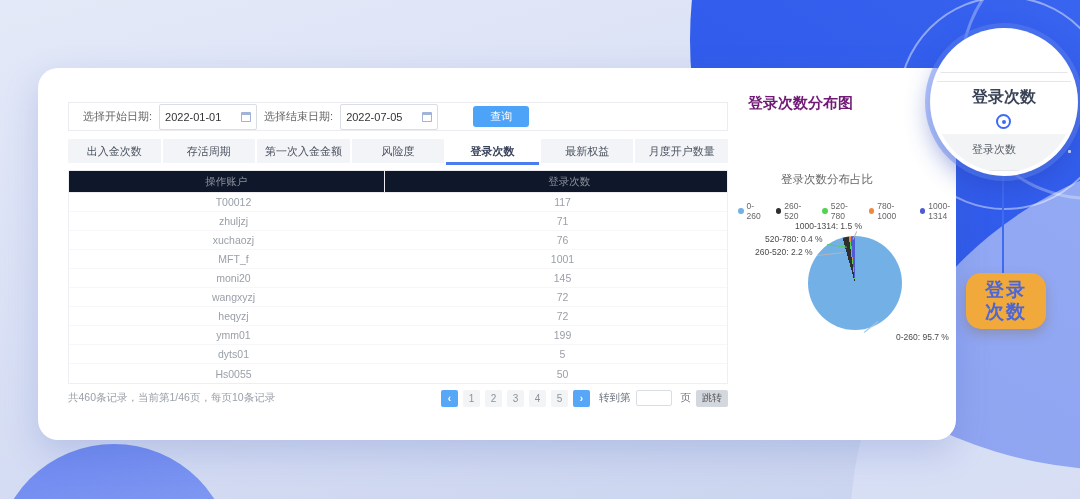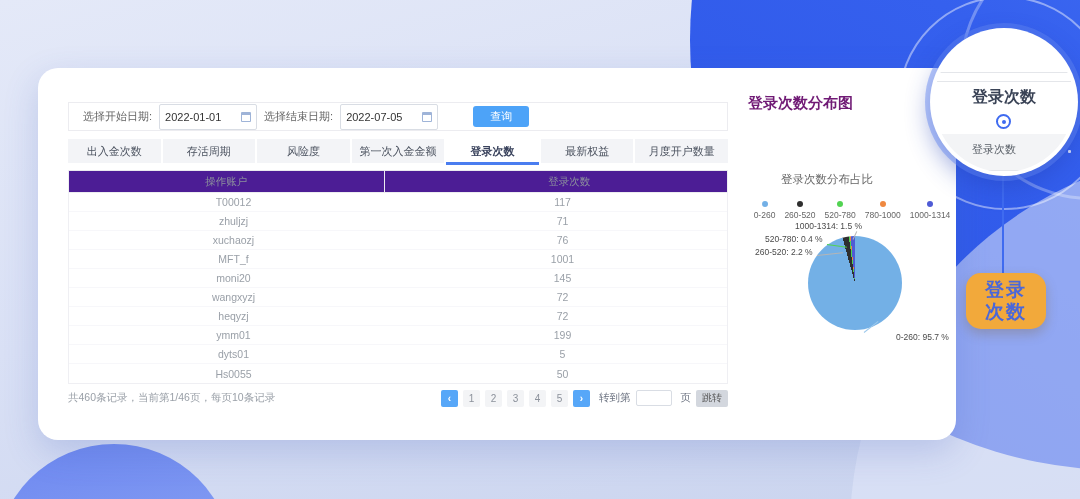--- a/index.html
+++ b/index.html
@@ -70,21 +70,21 @@
   .tab.active { background:#ffffff; color:#39425c; font-weight:bold; }
   .tab.active::after {
     content:""; position:absolute; left:0; right:0; bottom:-2px; height:3px; background:#4a7df0;
   }
 
   
   .data-table {
     position:absolute; left:30px; top:102px; width:660px;
     border:1px solid #efeff3; border-top:1px solid #e9e9ee;
   }
-  .t-header { display:flex; height:22px; background:#4c1d95; border-bottom:1px solid #ececf0;gap:27px; }
+  .t-header { display:flex; height:22px; background:#0f172a; border-bottom:1px solid #ececf0;gap:27px; }
   .t-header .cell { color:#8c919c; }
   .cell { width:50%; display:flex; align-items:center; justify-content:center; font-size:10.5px; }
   .t-header .cell:first-child { border-right:1px solid #ececf0; }
   .t-row { display:flex; height:19px; border-bottom:1px solid #f7f7fa; }
   .t-row:last-child { border-bottom:none; }
   .t-row .cell { color:#9aa0a8; }
 
   
   .table-footer {
     position:absolute; left:30px; top:320px; width:660px; height:20px;
@@ -101,21 +101,21 @@
   .goto-input { width:36px; height:16px; border:1px solid #d9dde4; border-radius:2px; background:#fff; }
   .jump-btn {
     width:32px; height:17px; background:#d3d7de; color:#555; border:none; border-radius:2px;
     font-size:10px; cursor:pointer;
   }
 
   
   .chart-title { position:absolute; left:710px; top:26px; font-size:15px; font-weight:bold; color:#701a75; }
   .chart-subtitle { position:absolute; left:679px; top:104px; width:220px; text-align:center; font-size:11.5px; color:#666; }
   .legend { position:absolute; left:700px; top:133px; width:228px; display:flex; justify-content:center; gap:9px; }
-  .legend-item { display:flex; align-items:center; gap:3px; font-size:8.5px; color:#666; cursor:pointer;flex-direction:column; }
+  .legend-item { display:flex; align-items:center; gap:3px; font-size:8.5px; color:#666; cursor:pointer; }
   .legend-dot { width:6px; height:6px; border-radius:50%; }
   .pie {
     position:absolute; left:770px; top:168px; width:94px; height:94px; border-radius:50%;
   }
   .pie-label { position:absolute; font-size:8.5px; color:#4a4a4a; white-space:nowrap; }
   .leader { position:absolute; height:1px; background:#b5b5b5; transform-origin:left center; }
 
   
   .magnifier {
     position:absolute; left:930px; top:28px; width:148px; height:148px; border-radius:50%;
@@ -169,22 +169,22 @@
     <div class="date-input">
       <span>2022-07-05</span>
       <span class="cal-icon"></span>
     </div>
     <button class="search-btn">查询</button>
   </div>
 
   <div class="tabs">
     <div class="tab">出入金次数</div>
     <div class="tab">存活周期</div>
+    <div class="tab">第一次入金金额</div>
     <div class="tab">风险度</div>
-    <div class="tab">第一次入金金额</div>
     <div class="tab active">登录次数</div>
     <div class="tab">最新权益</div>
     <div class="tab">月度开户数量</div>
   </div>
 
   <div class="data-table">
     <div class="t-header">
       <div class="cell">操作账户</div>
       <div class="cell">登录次数</div>
     </div>

